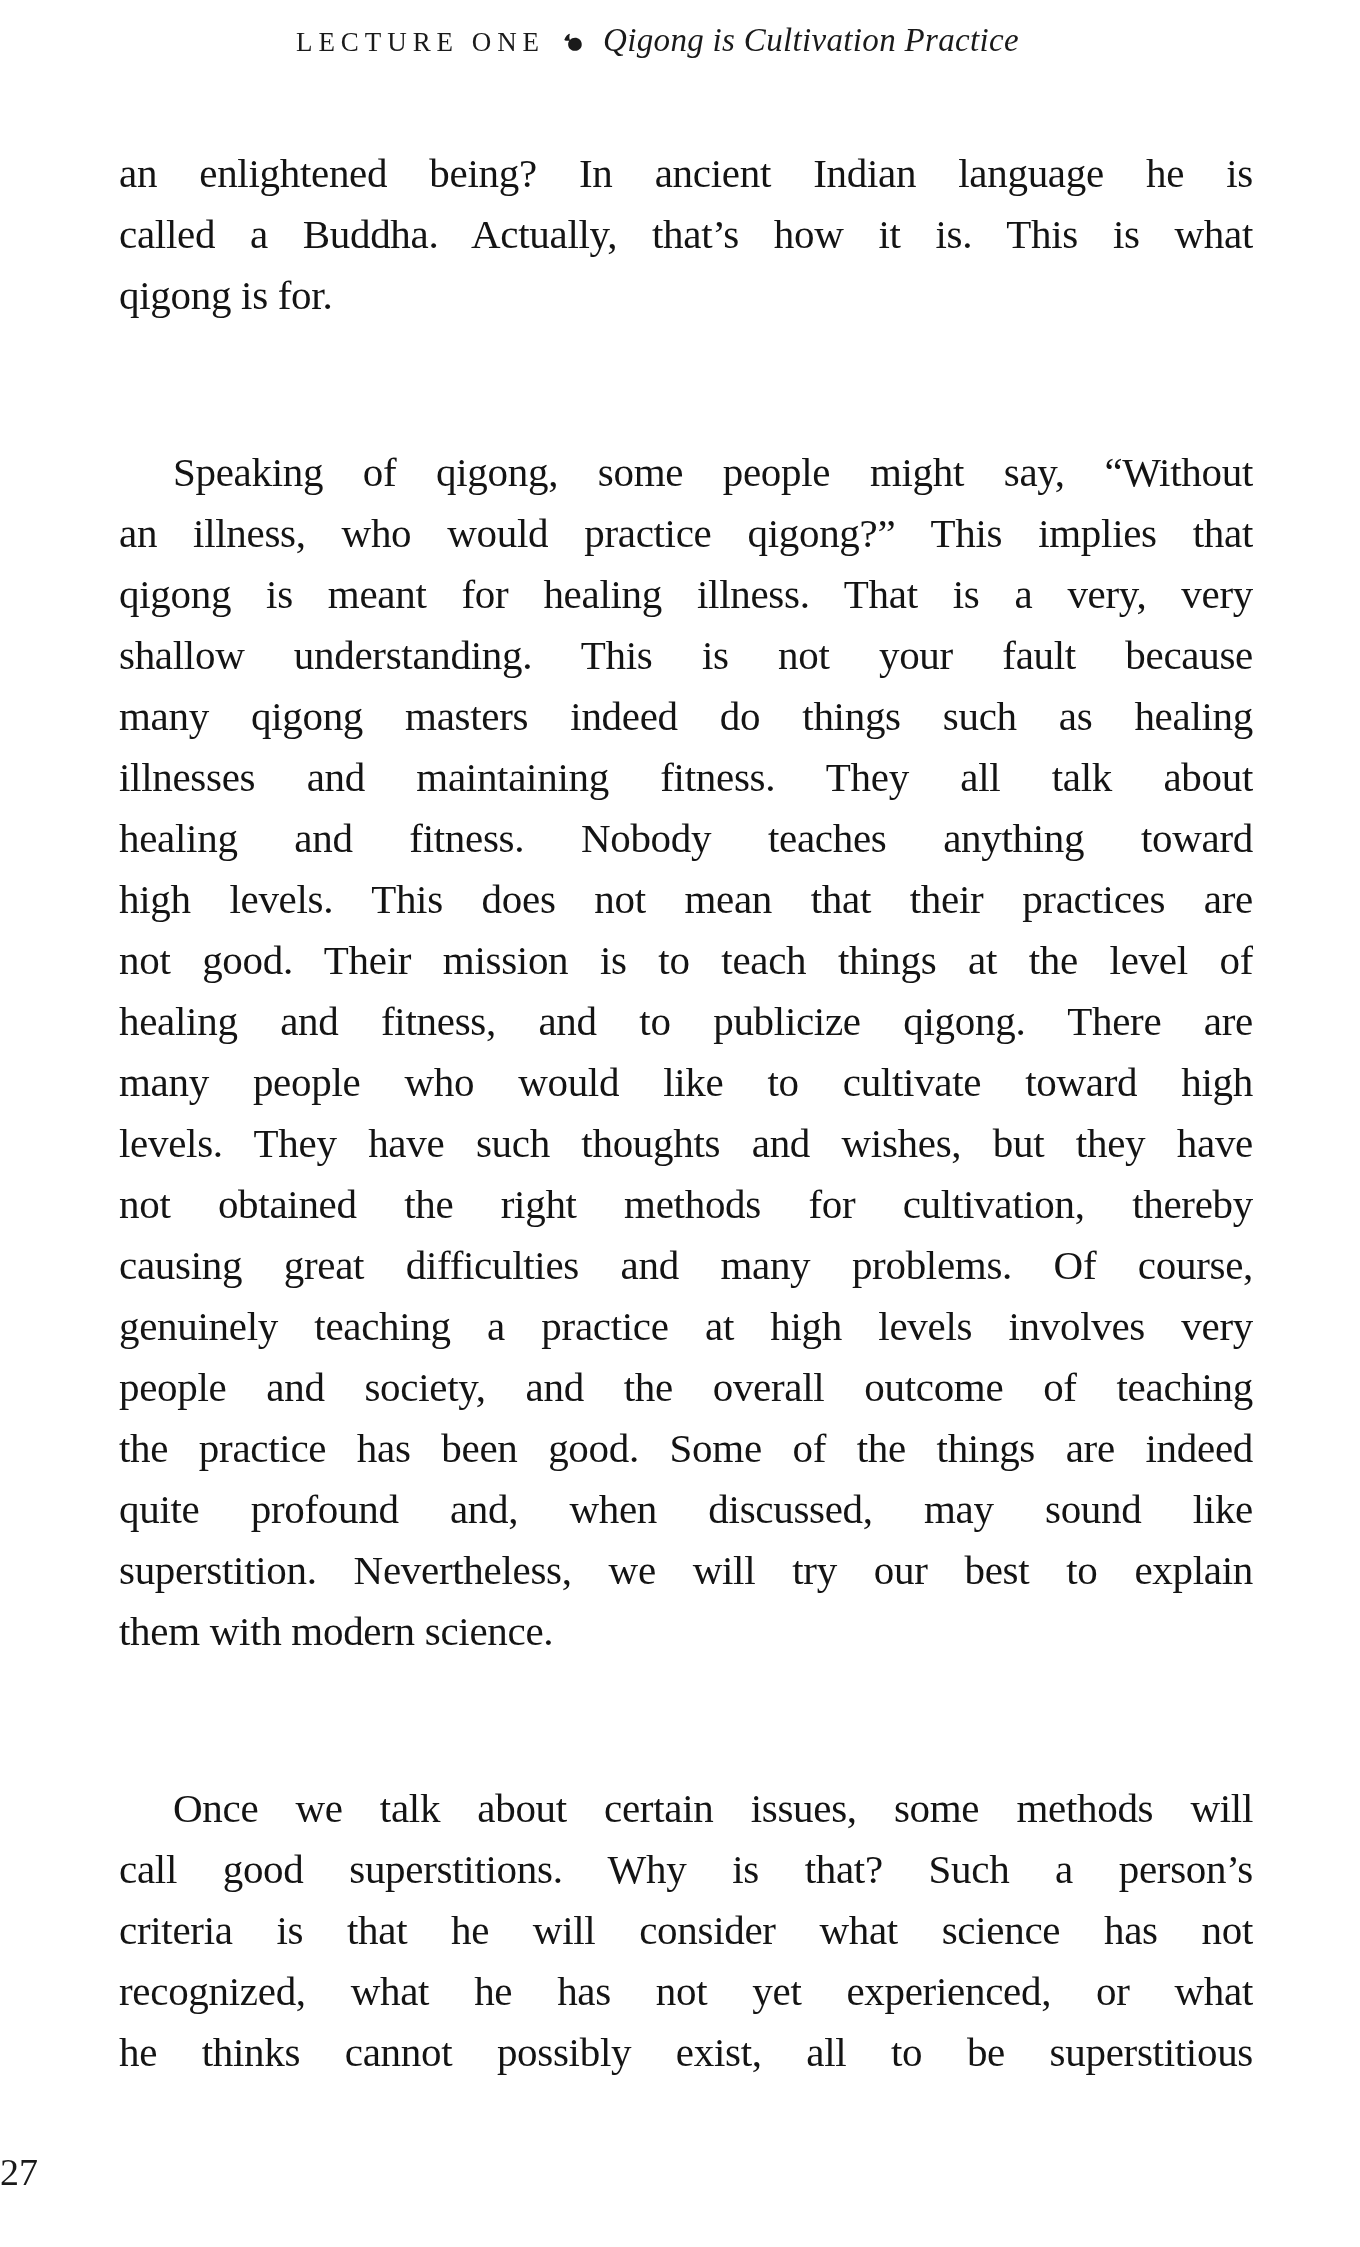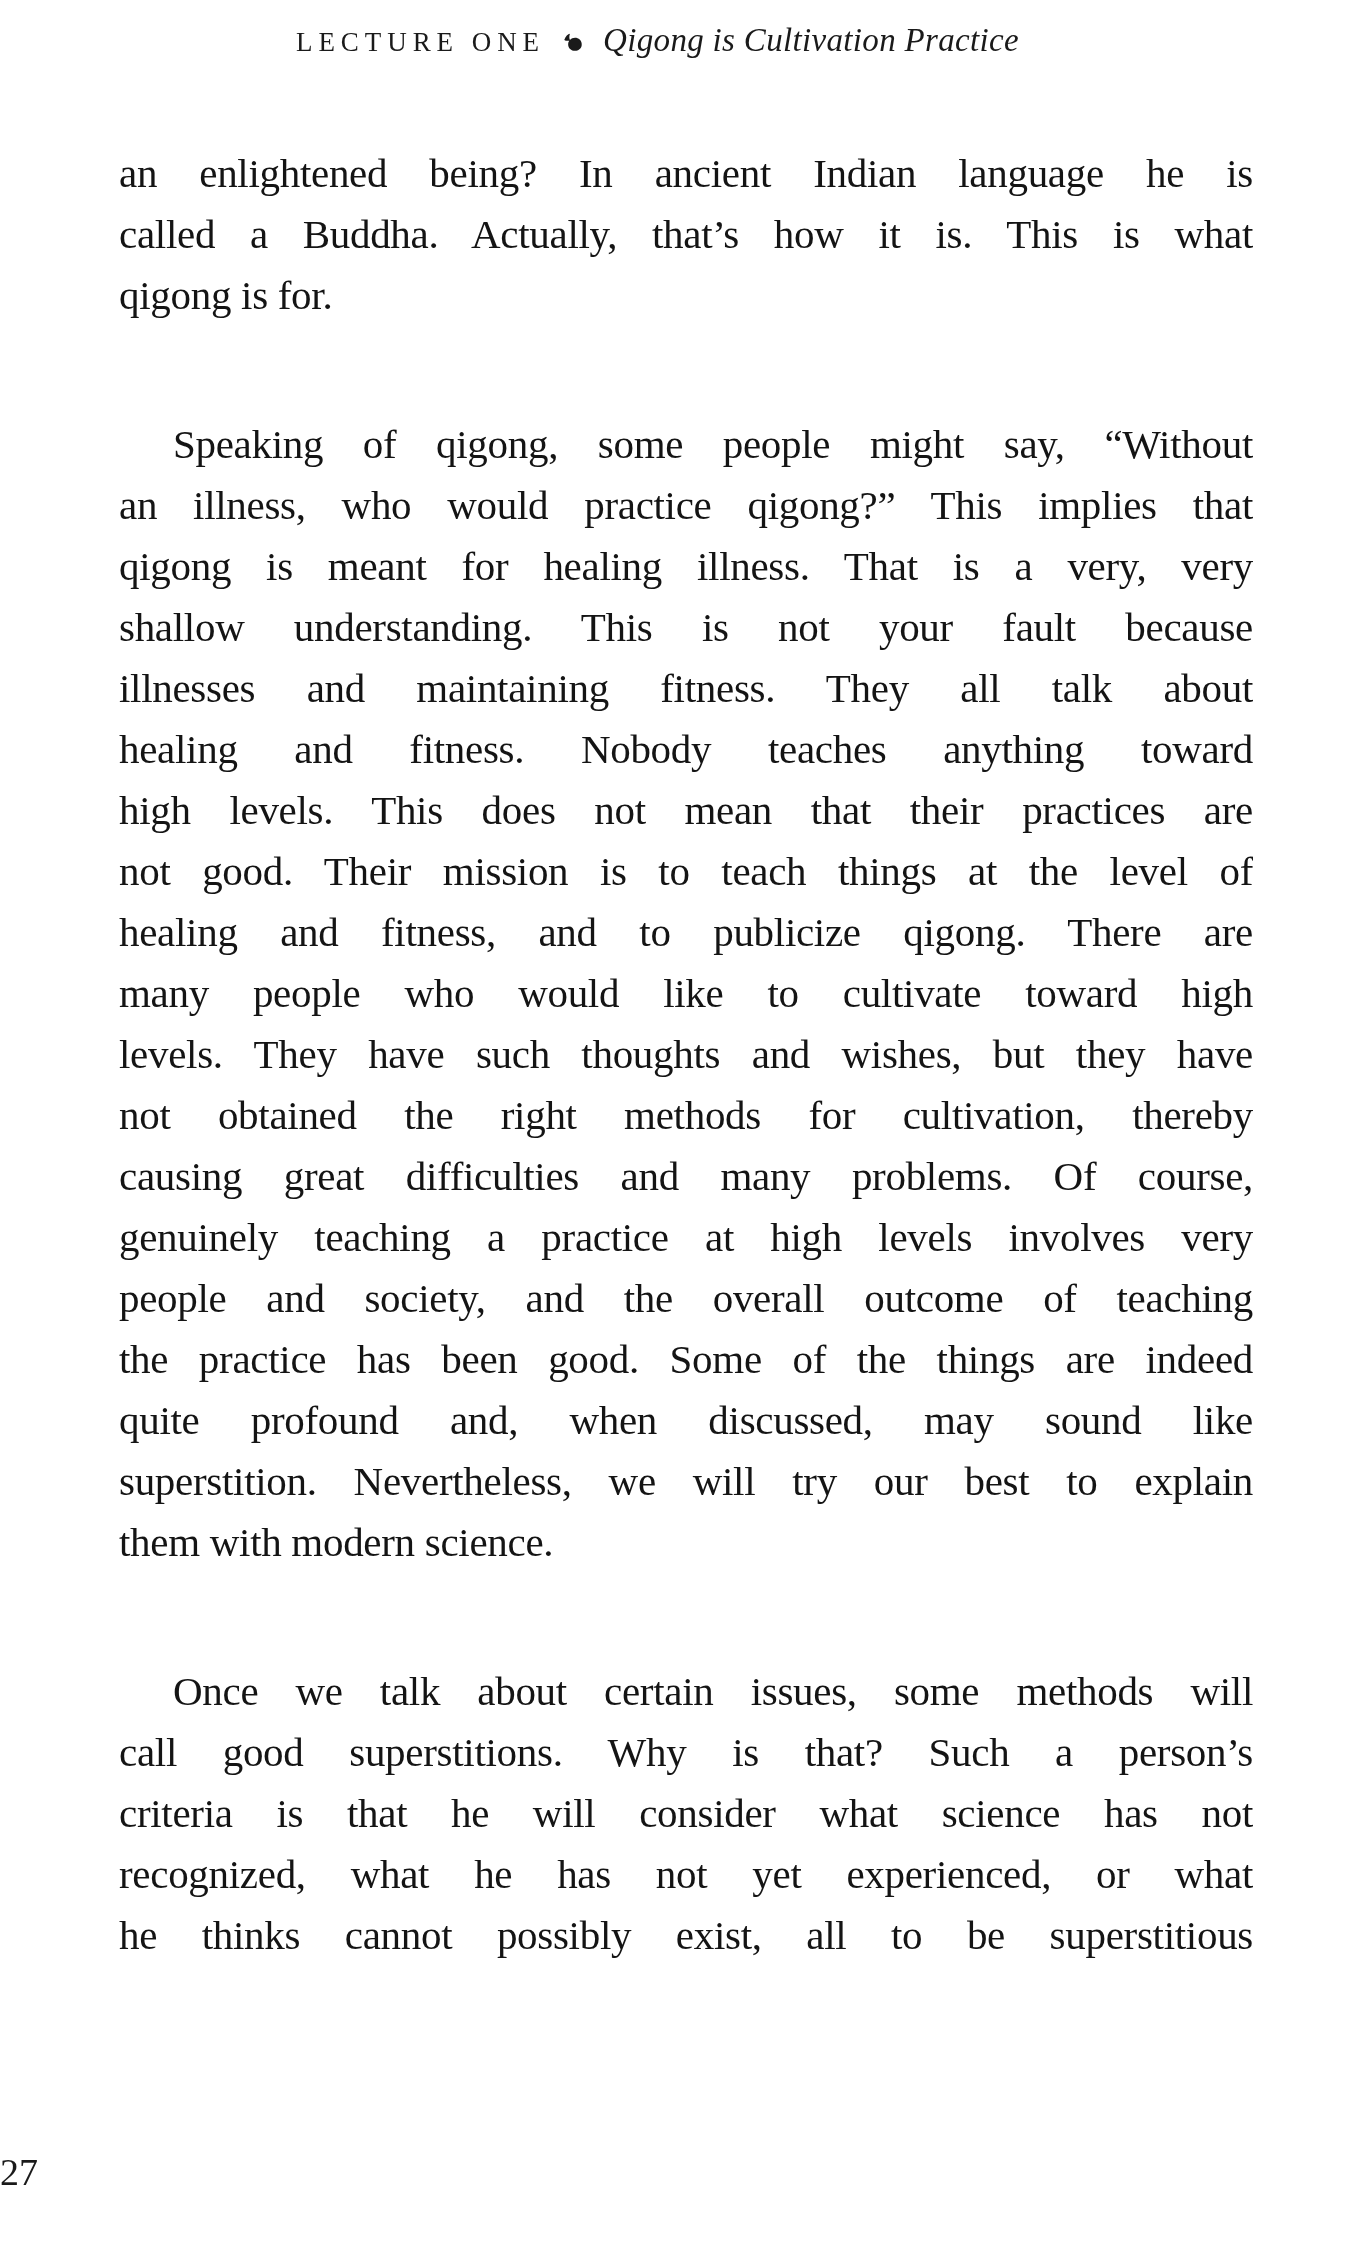--- a/index.html
+++ b/index.html
@@ -59,21 +59,21 @@
   .body-text {
     position: absolute;
     left: 119px;
     top: 143px;
     width: 1134px;
     font-size: 41px;
     letter-spacing: -0.3px;
     color: #141414;
   }
   .paragraph + .paragraph {
-    margin-top: 88px;
+    margin-top: 116px;
   }
   .line {
     height: 61px;
     line-height: 61px;
     text-align: justify;
     text-align-last: justify;
     overflow: hidden;
   }
   .line.indent {
     text-indent: 54px;
@@ -114,20 +114,21 @@
       <div class="paragraph">
         <div class="line">an enlightened being? In ancient Indian language he is</div>
         <div class="line">called a Buddha. Actually, that’s how it is. This is what</div>
         <div class="line para-end">qigong is for.</div>
       </div>
       <div class="paragraph">
         <div class="line indent">Speaking of qigong, some people might say, “Without</div>
         <div class="line">an illness, who would practice qigong?” This implies that</div>
         <div class="line">qigong is meant for healing illness. That is a very, very</div>
         <div class="line">shallow understanding. This is not your fault because</div>
+        <div class="line">many qigong masters indeed do things such as healing</div>
         <div class="line">illnesses and maintaining fitness. They all talk about</div>
         <div class="line">healing and fitness. Nobody teaches anything toward</div>
         <div class="line">high levels. This does not mean that their practices are</div>
         <div class="line">not good. Their mission is to teach things at the level of</div>
         <div class="line">healing and fitness, and to publicize qigong. There are</div>
         <div class="line">many people who would like to cultivate toward high</div>
         <div class="line">levels. They have such thoughts and wishes, but they have</div>
         <div class="line">not obtained the right methods for cultivation, thereby</div>
         <div class="line">causing great difficulties and many problems. Of course,</div>
         <div class="line">genuinely teaching a practice at high levels involves very</div>

